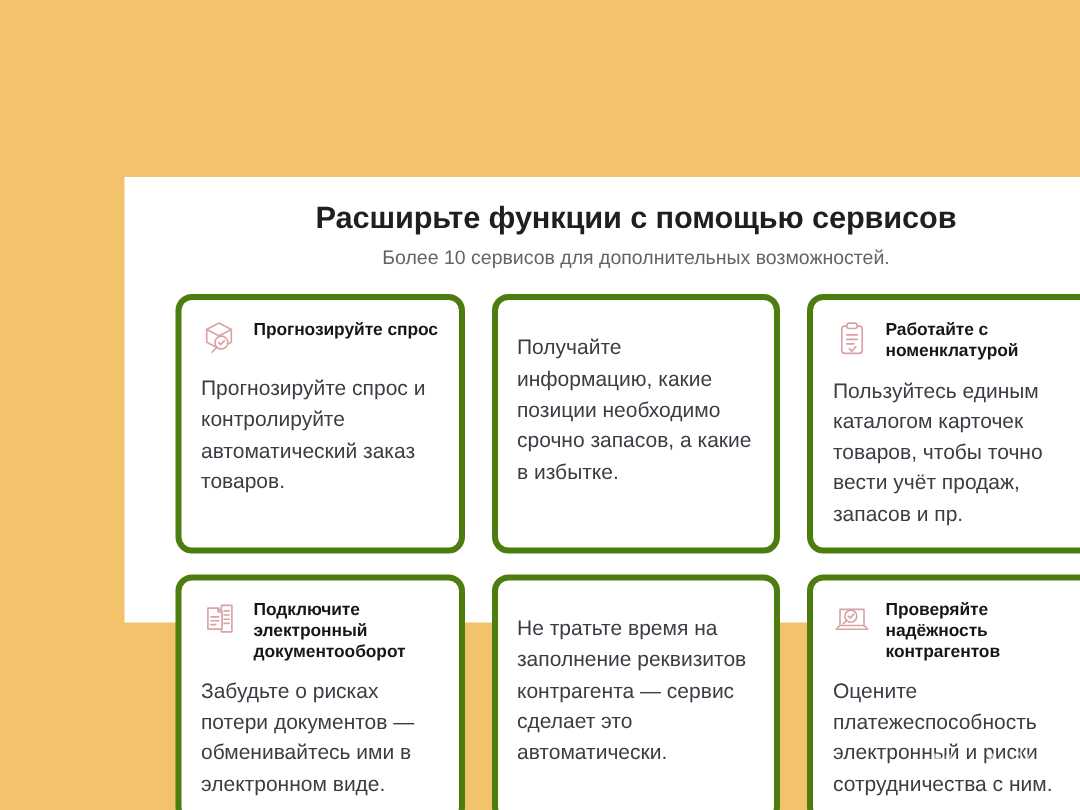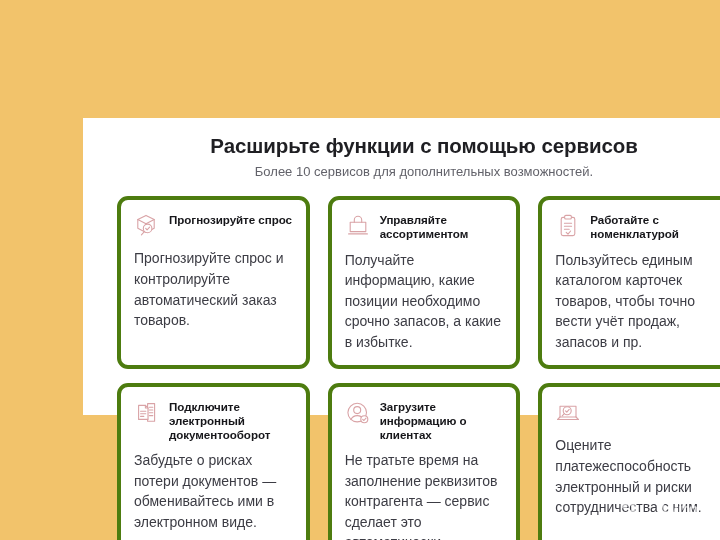--- a/index.html
+++ b/index.html
@@ -152,30 +152,20 @@
               <path d="M11.7 15.4 L13.1 16.8 L15.6 14.1"></path>
               <path d="M10.4 18.7 L7.4 21.8"></path>
             </svg>
           </span>
           <span class="card-title">Прогнозируйте спрос</span>
         </div>
         <div class="card-body">Прогнозируйте спрос и контролируйте автоматический заказ товаров.</div>
       </div>
 
       <div class="card">
-        <div class="card-head">
-          <span class="card-icon">
-            <svg viewBox="0 0 26 26" fill="none" stroke="#d9a3a6" stroke-width="1.1" stroke-linecap="round" stroke-linejoin="round">
-              <path d="M5.2 9.3 L20.8 9.3 L20.8 18.6 L5.2 18.6 Z"></path>
-              <path d="M9.3 9.3 L9.3 6.9 A3.7 3.7 0 0 1 16.7 6.9 L16.7 9.3"></path>
-              <path d="M3.6 20.9 L22.4 20.9"></path>
-            </svg>
-          </span>
-          <span class="card-title">Управляйте ассортиментом</span>
-        </div>
         <div class="card-body">Получайте информацию, какие позиции необходимо срочно запасов, а какие в избытке.</div>
       </div>
 
       <div class="card">
         <div class="card-head">
           <span class="card-icon">
             <svg viewBox="0 0 26 26" fill="none" stroke="#d9a3a6" stroke-width="1.1" stroke-linecap="round" stroke-linejoin="round">
               <rect x="6.2" y="4.4" width="13.6" height="18.2" rx="1.9"></rect>
               <rect x="9.6" y="2.4" width="6.8" height="3.6" rx="1.3" fill="#ffffff"></rect>
               <path d="M9.4 10.2 L16.6 10.2"></path>
@@ -199,47 +189,36 @@
               <path d="M11.4 5.4 L11.4 8.0 L14.0 8.0"></path>
               <path d="M6.6 11.2 L11.8 11.2 M6.6 13.8 L11.8 13.8 M6.6 16.4 L9.8 16.4"></path>
             </svg>
           </span>
           <span class="card-title">Подключите электронный документооборот</span>
         </div>
         <div class="card-body">Забудьте о рисках потери документов — обменивайтесь ими в электронном виде.</div>
       </div>
 
       <div class="card">
-        <div class="card-head">
-          <span class="card-icon">
-            <svg viewBox="0 0 26 26" fill="none" stroke="#d9a3a6" stroke-width="1.1" stroke-linecap="round" stroke-linejoin="round">
-              <circle cx="12.2" cy="12.6" r="9.3"></circle>
-              <circle cx="12.2" cy="10.1" r="3.5"></circle>
-              <path d="M5.9 19.6 A7.0 7.0 0 0 1 18.5 19.6"></path>
-              <circle cx="19.3" cy="19.3" r="3.5" fill="#ffffff"></circle>
-              <path d="M17.7 19.3 L18.9 20.5 L21.0 18.1"></path>
-            </svg>
-          </span>
-          <span class="card-title">Загрузите информацию о клиентах</span>
-        </div>
         <div class="card-body">Не тратьте время на заполнение реквизитов контрагента — сервис сделает это автоматически.</div>
       </div>
 
       <div class="card">
         <div class="card-head">
           <span class="card-icon">
             <svg viewBox="0 0 26 26" fill="none" stroke="#d9a3a6" stroke-width="1.1" stroke-linecap="round" stroke-linejoin="round">
               <path d="M5.0 6.2 L21.0 6.2 L21.0 17.0 L5.0 17.0 Z"></path>
               <path d="M2.6 19.5 L23.4 19.5"></path>
               <path d="M5.0 17.0 L2.6 19.5 M21.0 17.0 L23.4 19.5"></path>
               <circle cx="12.2" cy="10.8" r="4.0" fill="#ffffff"></circle>
               <path d="M10.5 10.8 L11.8 12.1 L14.2 9.4"></path>
               <path d="M9.3 13.7 L7.2 15.8"></path>
             </svg>
           </span>
+          <span class="card-title">Проверяйте надёжность контрагентов</span>
         </div>
         <div class="card-body">Оцените платежеспособность электронный и риски сотрудничества с ним.</div>
       </div>
 
     </div>
   </div>
 
   <div id="avito-watermark">
     <span class="dots">
       <svg viewBox="0 0 18 18" fill="#ffffff">

